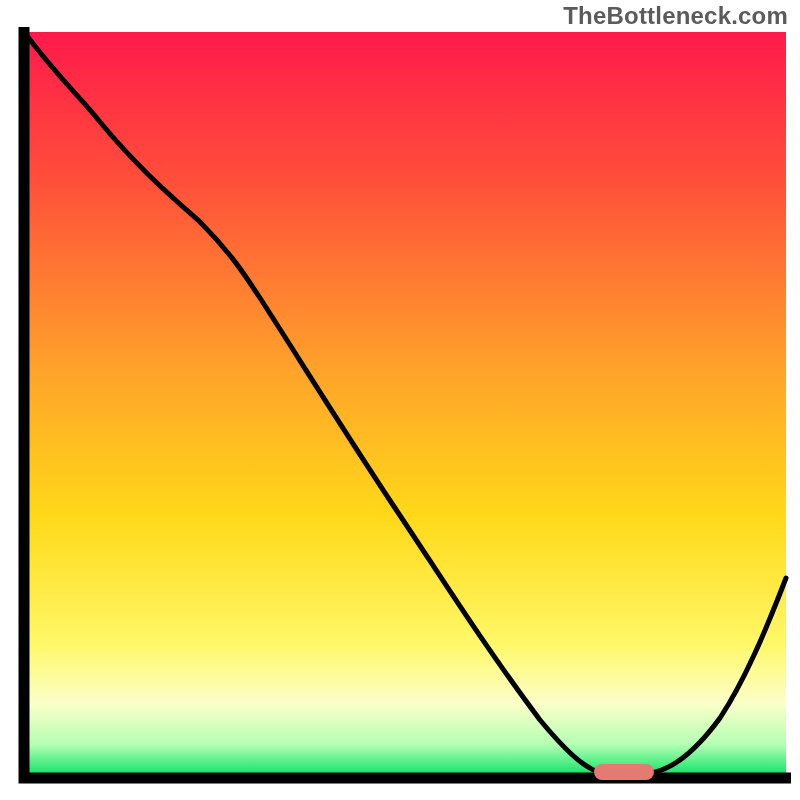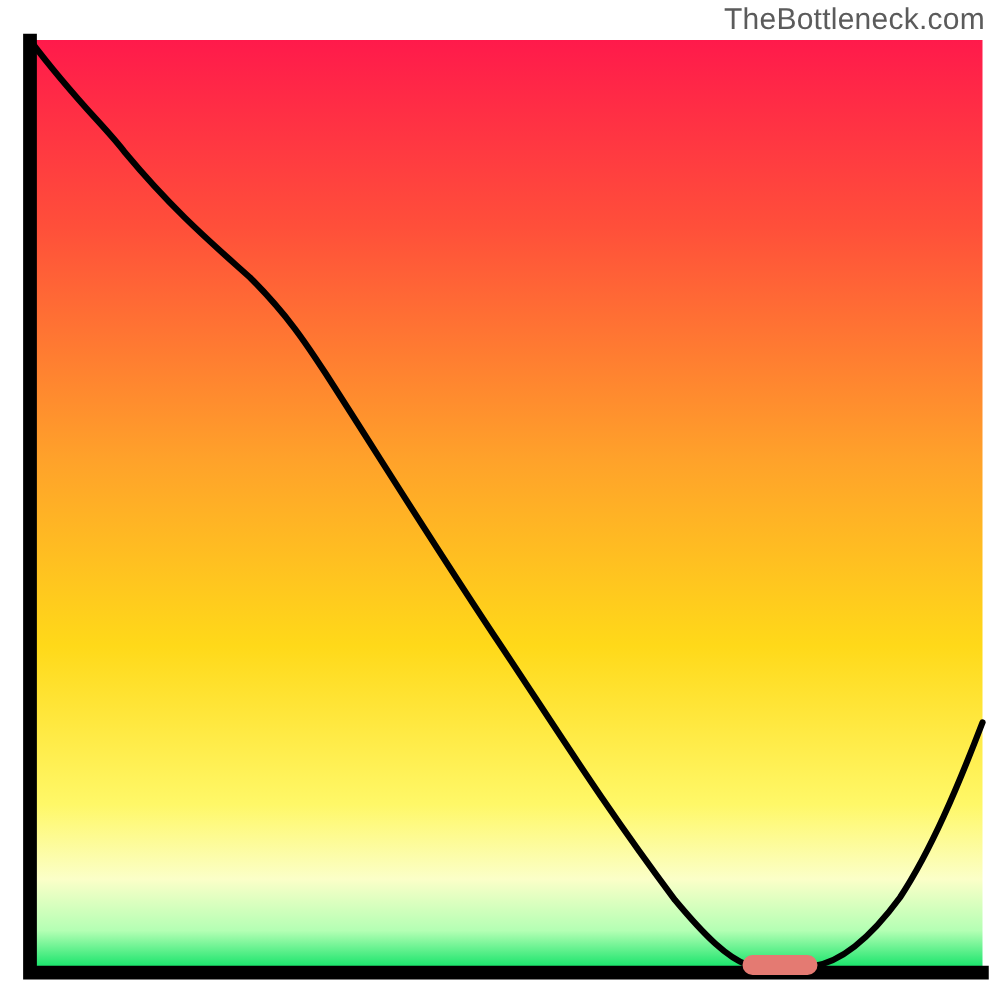--- a/index.html
+++ b/index.html
@@ -17,21 +17,21 @@
   }
   svg {
     display: block;
   }
   .watermark {
     position: absolute;
     top: 2px;
     right: 12px;
     font-family: Arial, Helvetica, sans-serif;
     font-size: 24px;
-    font-weight: 400;
+    font-weight: 700;
     color: #5b5b5b;
     letter-spacing: 0.2px;
   }
 </style>
 </head>
 <body>
 
 <div class="stage">
   <svg width="800" height="800" viewBox="0 0 800 800">
     <defs>

